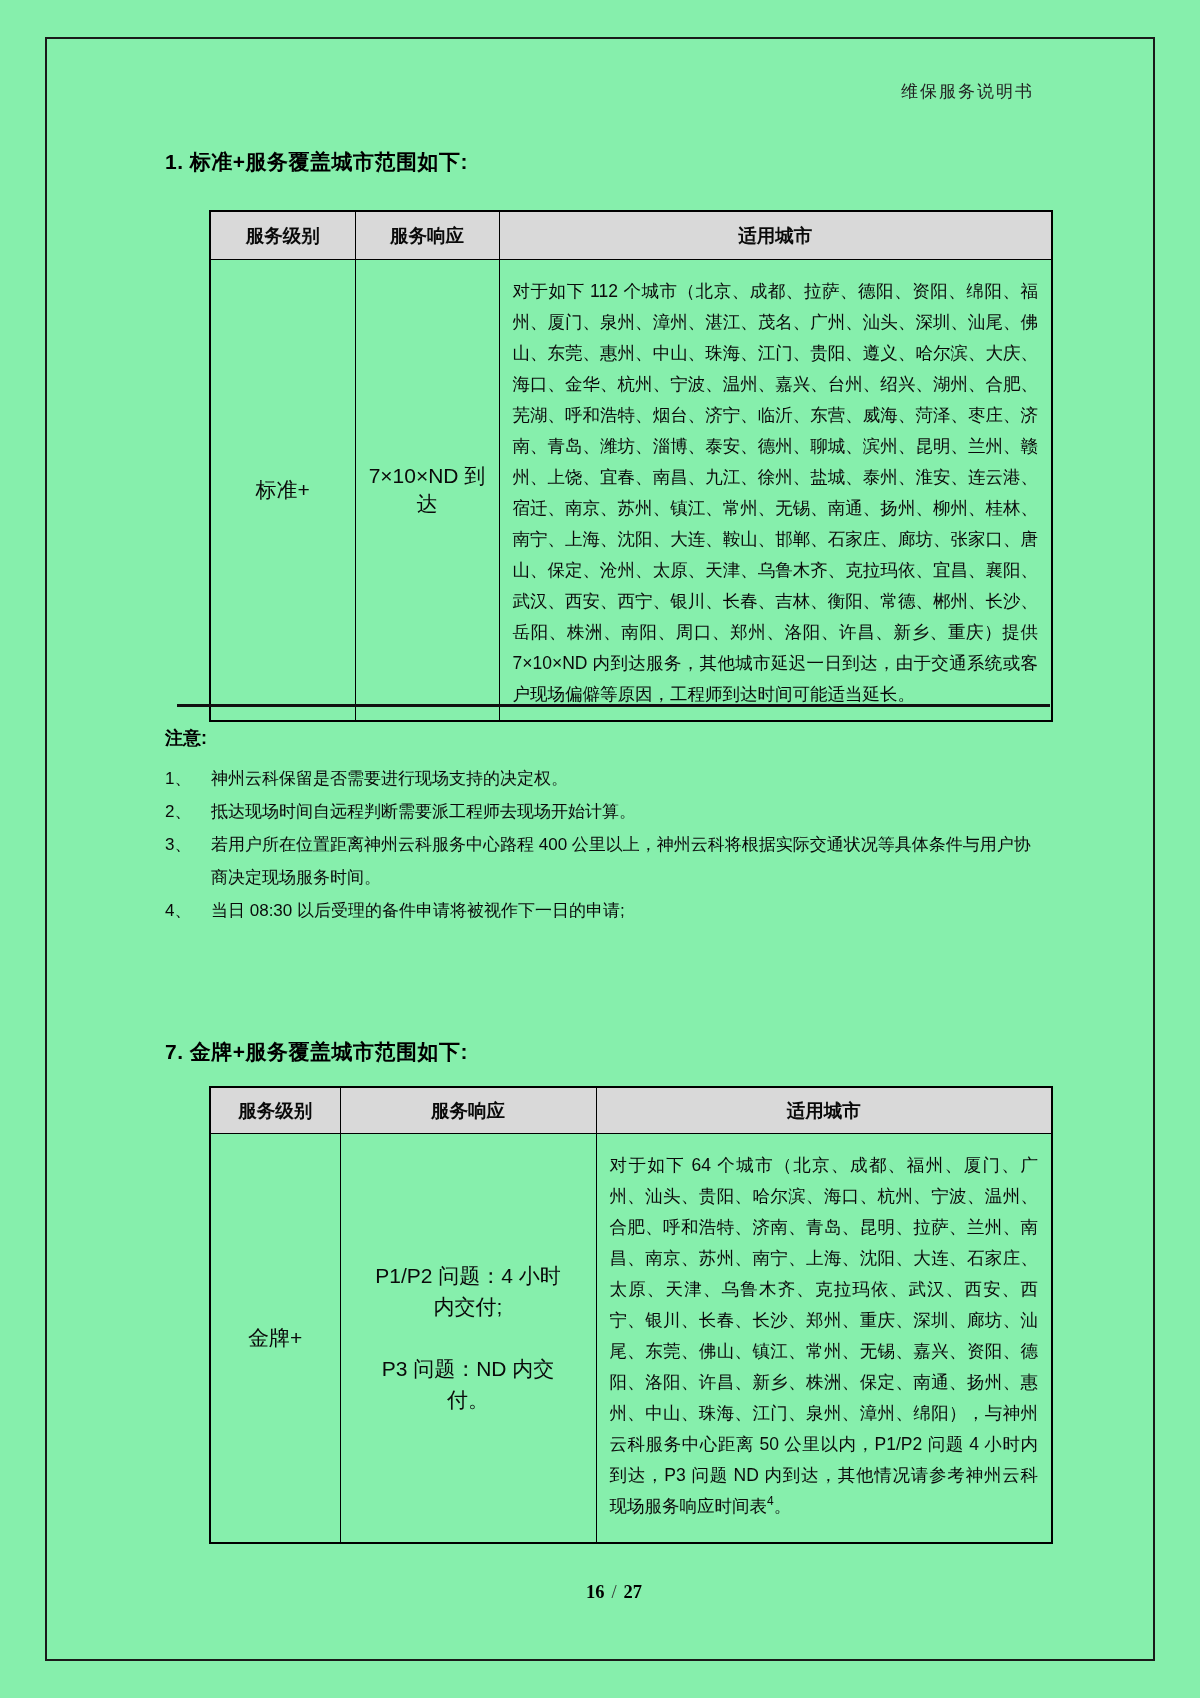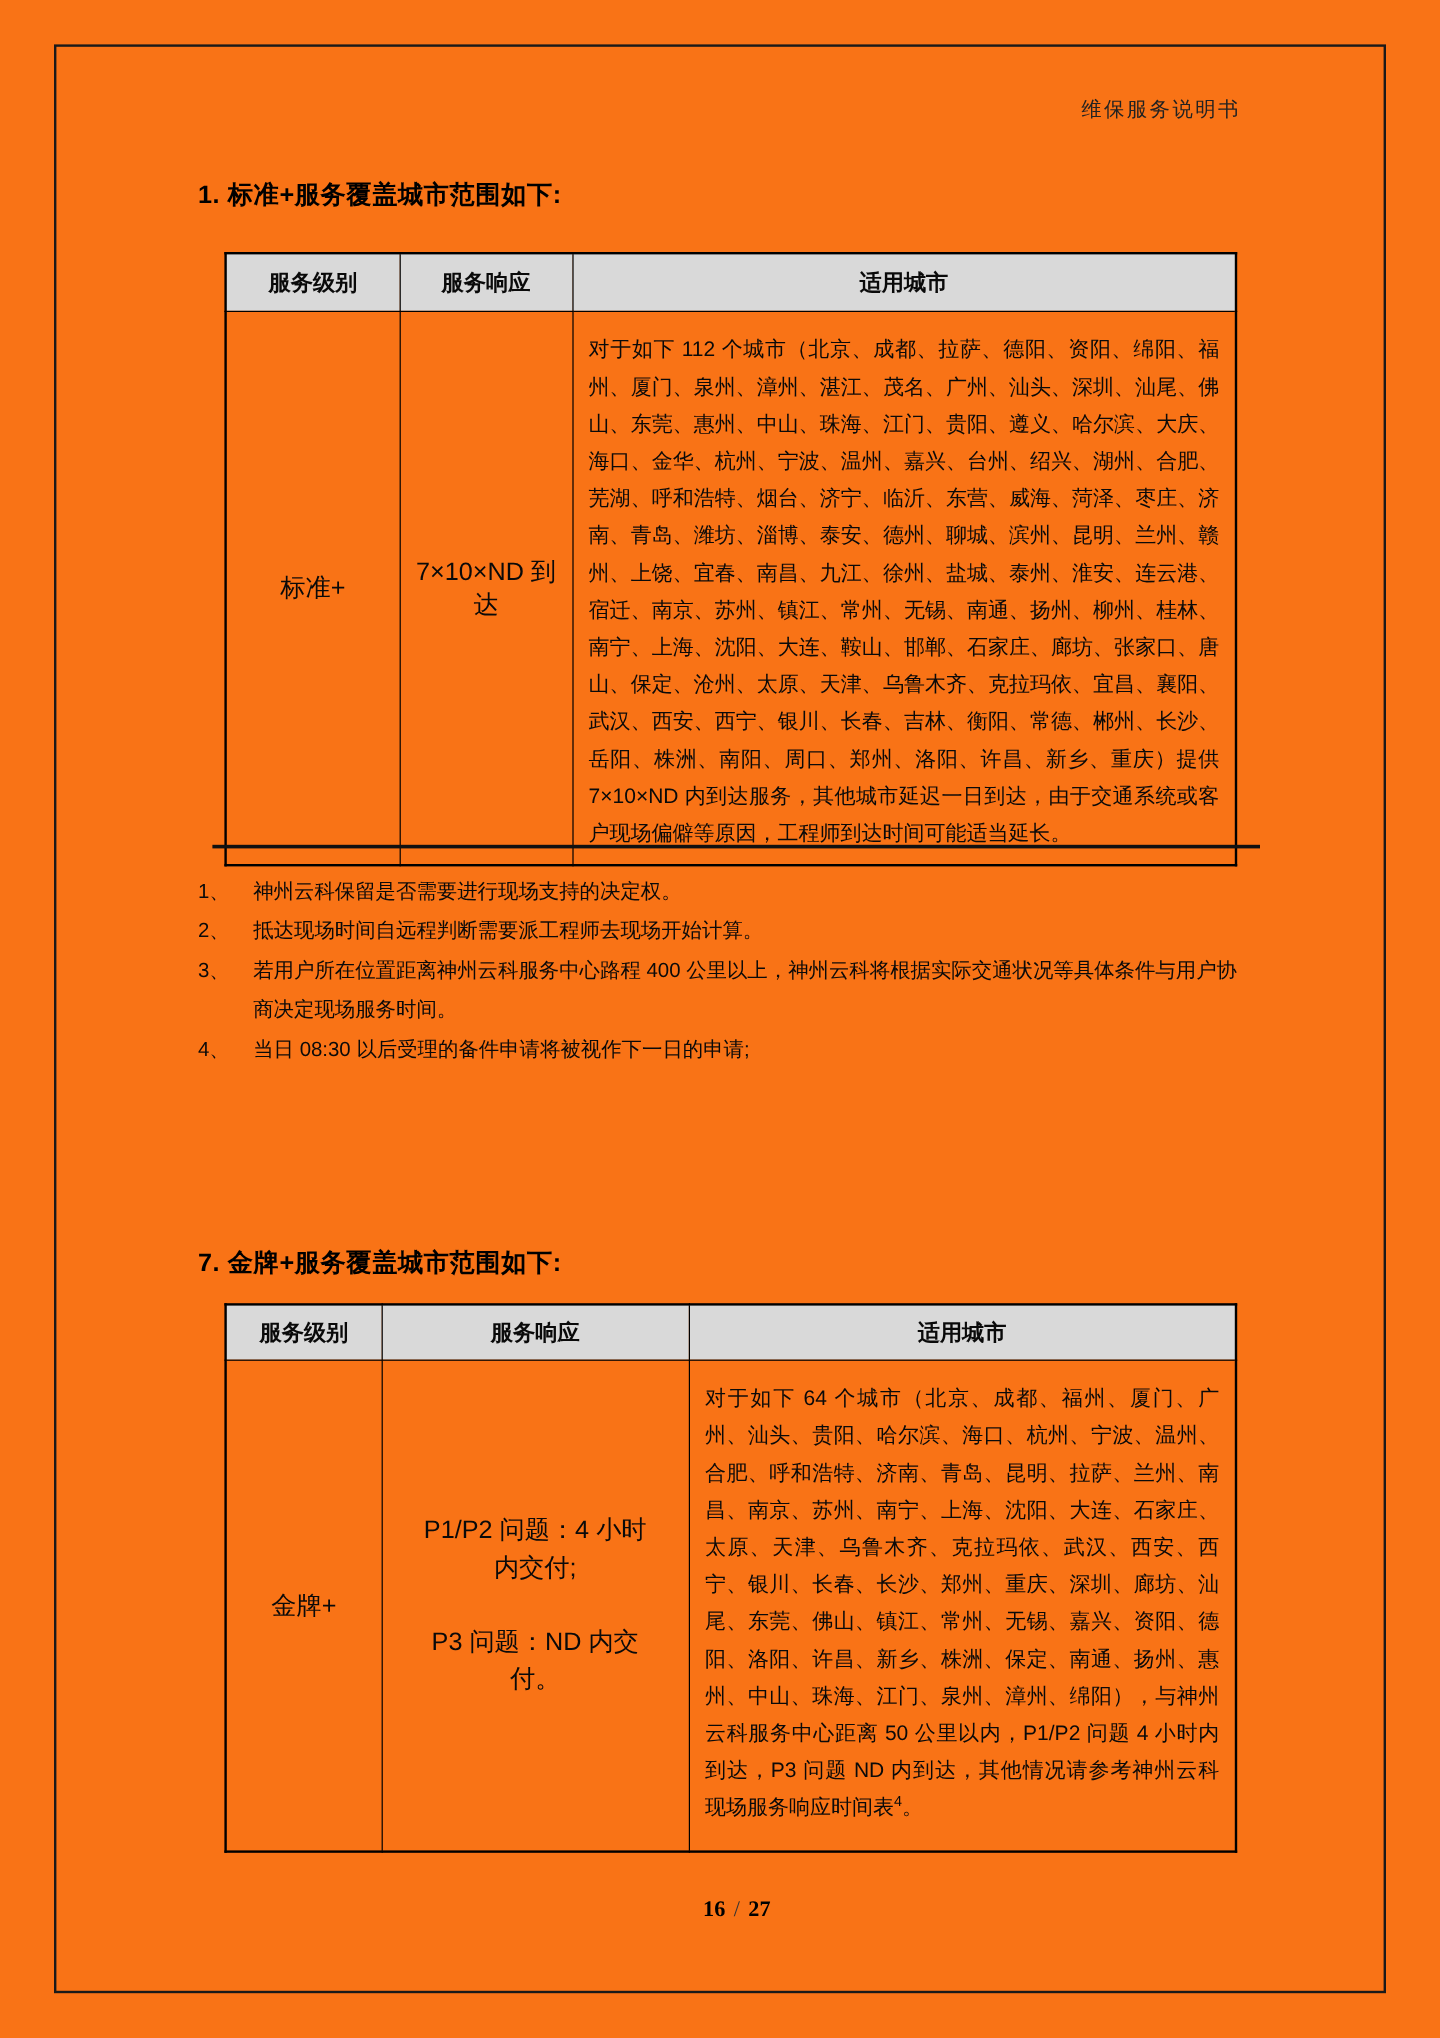--- a/index.html
+++ b/index.html
@@ -1,19 +1,19 @@
 <!DOCTYPE html>
 <html lang="zh"><head>
 <meta charset="utf-8">
 <style>
   html,body{margin:0;padding:0;background:#ffffff;}
   .page{
     position:relative;
     width:1200px;height:1698px;
-    background:#f97316;
+    background:#86efac;
     font-family:"Liberation Sans","DejaVu Sans",sans-serif;
     color:#0a0a0a;
     overflow:hidden;
   }
   .frame{
     position:absolute;left:45px;top:37px;width:1110px;height:1624px;
     border:2px solid #1a1a1a;box-sizing:border-box;
   }
   .doc-header{
     position:absolute;top:80px;right:166px;
@@ -21,21 +21,21 @@
     font-size:17px;letter-spacing:2px;color:#222;
   }
   .h1{
     position:absolute;left:165px;
     font-size:21px;font-weight:bold;letter-spacing:0.5px;color:#000;
     margin:0;
   }
   .h1-one{top:148px;}
   .h1-two{top:1038px;}
   table.t{
-    position:absolute;left:187px;width:842px;
+    position:absolute;left:209px;width:842px;
     border-collapse:collapse;table-layout:fixed;
     border:2.5px solid #000;
   }
   .t1{top:210px;}
   .t2{top:1086px;}
   table.t th,table.t td{
     border:1.6px solid #000;
     box-sizing:border-box;
   }
   table.t th{
@@ -116,20 +116,21 @@
         <td class="c-center">标准+</td>
         <td class="c-center">7×10×ND 到达</td>
         <td class="c-just">对于如下 112 个城市（北京、成都、拉萨、德阳、资阳、绵阳、福州、厦门、泉州、漳州、湛江、茂名、广州、汕头、深圳、汕尾、佛山、东莞、惠州、中山、珠海、江门、贵阳、遵义、哈尔滨、大庆、海口、金华、杭州、宁波、温州、嘉兴、台州、绍兴、湖州、合肥、芜湖、呼和浩特、烟台、济宁、临沂、东营、威海、菏泽、枣庄、济南、青岛、潍坊、淄博、泰安、德州、聊城、滨州、昆明、兰州、赣州、上饶、宜春、南昌、九江、徐州、盐城、泰州、淮安、连云港、宿迁、南京、苏州、镇江、常州、无锡、南通、扬州、柳州、桂林、南宁、上海、沈阳、大连、鞍山、邯郸、石家庄、廊坊、张家口、唐山、保定、沧州、太原、天津、乌鲁木齐、克拉玛依、宜昌、襄阳、武汉、西安、西宁、银川、长春、吉林、衡阳、常德、郴州、长沙、岳阳、株洲、南阳、周口、郑州、洛阳、许昌、新乡、重庆）提供 7×10×ND 内到达服务，其他城市延迟一日到达，由于交通系统或客户现场偏僻等原因，工程师到达时间可能适当延长。</td>
       </tr>
     </tbody>
   </table>
 
   <div class="rule"></div>
 
   <div class="notes">
+    <div class="notes-title">注意:</div>
     <div class="note">
       <span class="note-num">1、</span>
       <span class="note-text">神州云科保留是否需要进行现场支持的决定权。</span>
     </div>
     <div class="note">
       <span class="note-num">2、</span>
       <span class="note-text">抵达现场时间自远程判断需要派工程师去现场开始计算。</span>
     </div>
     <div class="note">
       <span class="note-num">3、</span>

